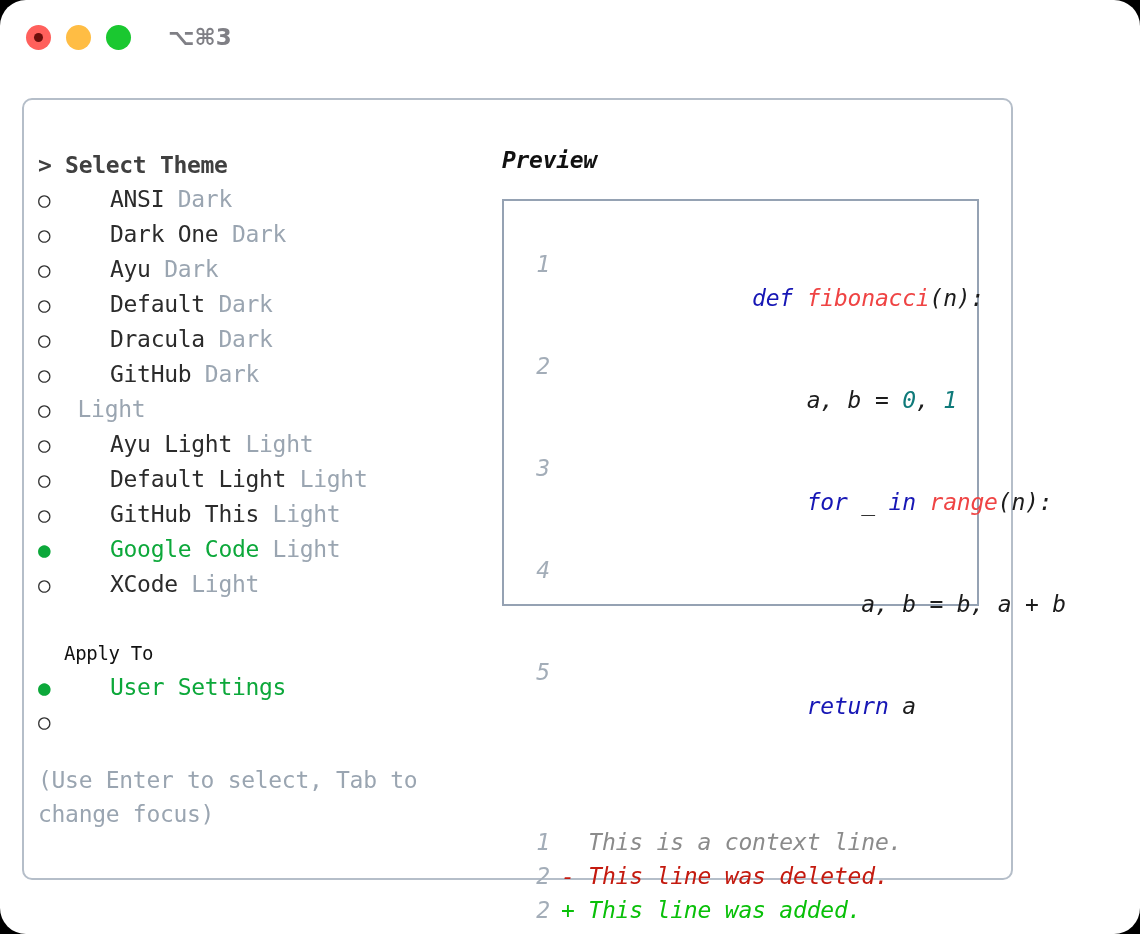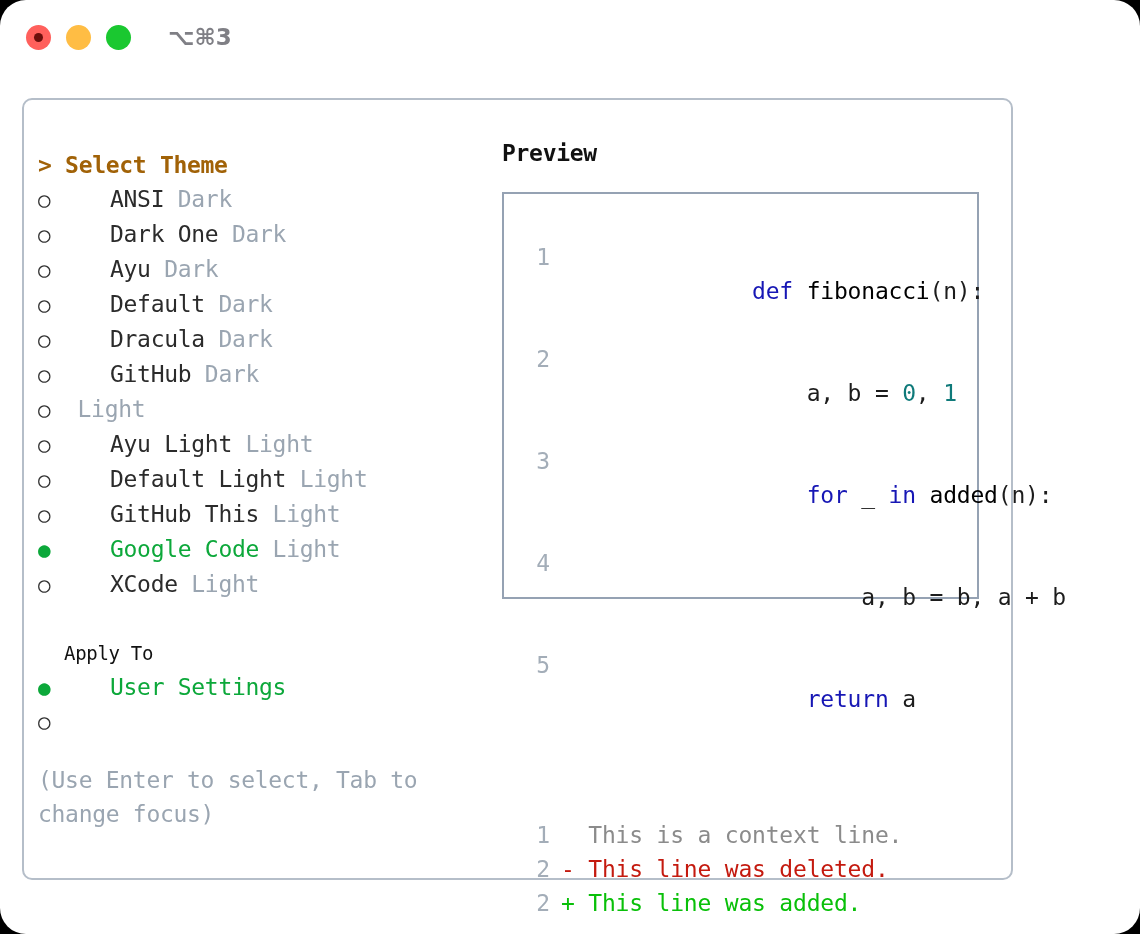--- a/index.html
+++ b/index.html
@@ -86,21 +86,21 @@
   .left-col {
     position: absolute;
     left: 14px;
     top: 48px;
     width: 440px;
   }
 
   .heading {
     font-size: 23px;
     font-weight: 700;
-    color: #a16207;
+    color: #404040;
     line-height: 34px;
     white-space: pre;
     letter-spacing: -0.3px;
   }
 
   .opt-list { margin: 0; padding: 0; }
 
   .opt {
     display: flex;
     align-items: baseline;
@@ -139,22 +139,23 @@
     line-height: 34px;
     color: #9aa5b1;
     width: 404px;
     letter-spacing: -0.3px;
   }
 
   
   .right-col {
     position: absolute;
     left: 478px;
-    top: 36px;
+    top: 43px;
     width: 500px;
+    font-style: italic;
   }
   .preview-title {
     font-size: 23px;
     font-weight: 700;
     color: #111111;
     line-height: 34px;
     letter-spacing: -0.3px;
   }
 
   .code-box {
@@ -177,21 +178,21 @@
     display: inline-block;
     width: 28px;
     flex: 0 0 28px;
     text-align: right;
     color: #a3adb8;
     margin-right: 11px;
   }
   .code-text { color: #1c1c1c; }
 
   .tok-kw   { color: #1717b5; }
-  .tok-fn   { color: #000000; text-align: center; }
+  .tok-fn   { color: #ef4444; text-align: center; }
   .tok-num  { color: #0f7a7a; }
   .tok-pl   { color: #1c1c1c; }
 
   .blank-line { height: 34px; }
 
   .diff-ctx { color: #8b8b8b; }
   .diff-del { color: #c41a0f; }
   .diff-add { color: #09c009; }
 </style>
 </head>
@@ -334,21 +335,21 @@
           <div class="code-line">
             <span class="lineno">2</span>
             <span class="code-text">
               <span class="tok-pl">    a, b = </span><span class="tok-num">0</span><span class="tok-pl">, </span><span class="tok-num">1</span>
             </span>
           </div>
 
           <div class="code-line">
             <span class="lineno">3</span>
             <span class="code-text">
-              <span class="tok-pl">    </span><span class="tok-kw">for</span><span class="tok-pl"> _ </span><span class="tok-kw">in</span><span class="tok-pl"> </span><span class="tok-fn">added</span><span class="tok-pl">(n):</span>
+              <span class="tok-pl">    </span><span class="tok-kw">for</span><span class="tok-pl"> _ </span><span class="tok-kw">in</span><span class="tok-pl"> </span><span class="tok-fn">range</span><span class="tok-pl">(n):</span>
             </span>
           </div>
 
           <div class="code-line">
             <span class="lineno">4</span>
             <span class="code-text">
               <span class="tok-pl">        a, b = b, a + b</span>
             </span>
           </div>
 

